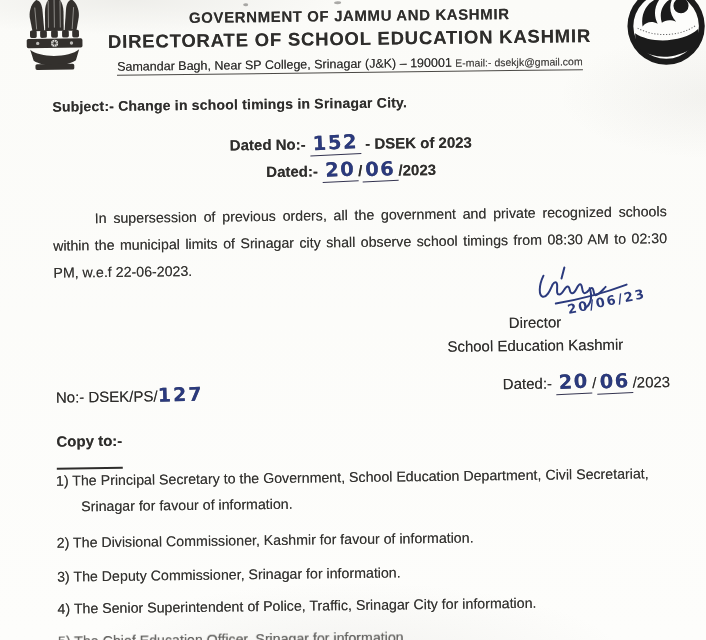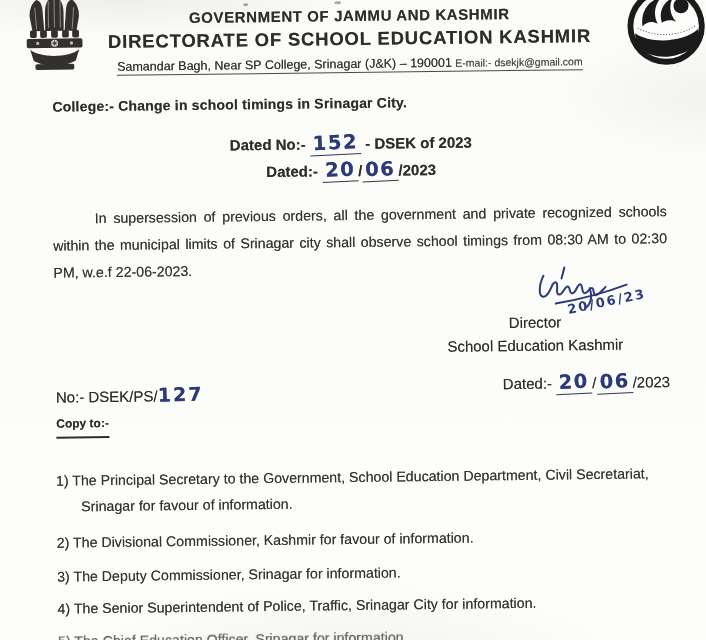--- a/index.html
+++ b/index.html
@@ -46,22 +46,22 @@
   .sig-svg { top:268px; left:530px; width:100px; height:46px; }
   .sig-date { top:297px; left:567px; font-size:13px; font-weight:600; color:#2b3a7d;
     font-family:"DejaVu Sans", sans-serif; letter-spacing:2px; transform:rotate(-11deg); }
   .director { top:316px; left:455px; width:160px; text-align:center; font-size:15px; }
   .orgname { top:339px; left:428px; width:214px; text-align:center; font-size:15px; }
 
   .refno { top:383px; left:55px; font-size:15px; }
   .refno .hw { font-size:19px; transform:rotate(-1deg); letter-spacing:2px; }
   .refdate { top:375px; left:502px; font-size:15px; }
 
-  .copyhead { top:413px; left:55px; font-size:12px; font-weight:bold;
-    border-bottom:2px solid #2e2d2b; padding-bottom:6px; }
+  .copyhead { top:429px; left:55px; font-size:15px; font-weight:bold;
+    border-bottom:2px solid #2e2d2b; padding-bottom:18px; }
 
   .item { left:54px; width:618px; font-size:14.2px; line-height:26px;
     padding-left:25px; text-indent:-25px; color:#343330; }
   .i1 { top:464px; }
   .i2 { top:526px; }
   .i3 { top:560px; }
   .i4 { top:592px; }
   .i5 { top:625px; opacity:0.78; filter:blur(0.4px); }
 
   .speck { position:absolute; background:#5a5855; border-radius:50%; opacity:0.5; }
@@ -116,21 +116,21 @@
     <div class="speck" style="top:1px;left:338px;width:7px;height:3px;"></div>
 
     <div class="abs hdr1 scan">GOVERNMENT OF JAMMU AND KASHMIR</div>
     <div class="abs hdr2 scan">DIRECTORATE OF SCHOOL EDUCATION KASHMIR</div>
     <div class="abs addr">
       <span class="inner scan"><span>Samandar Bagh, Near SP College, Srinagar (J&amp;K) – 190001</span>
       <span class="email">E-mail:- dsekjk@gmail.com</span></span>
     </div>
 
     <div class="abs subject scan">
-      <span>College:-</span>
+      <span>Subject:-</span>
       <span>Change in school timings in Srinagar City.</span>
     </div>
 
     <div class="abs orderblock scan">
       <div class="row">
         <span>Dated No:-</span>
         <span class="hw hw-u">152</span>
         <span>- DSEK of 2023</span>
       </div>
       <div class="row">

